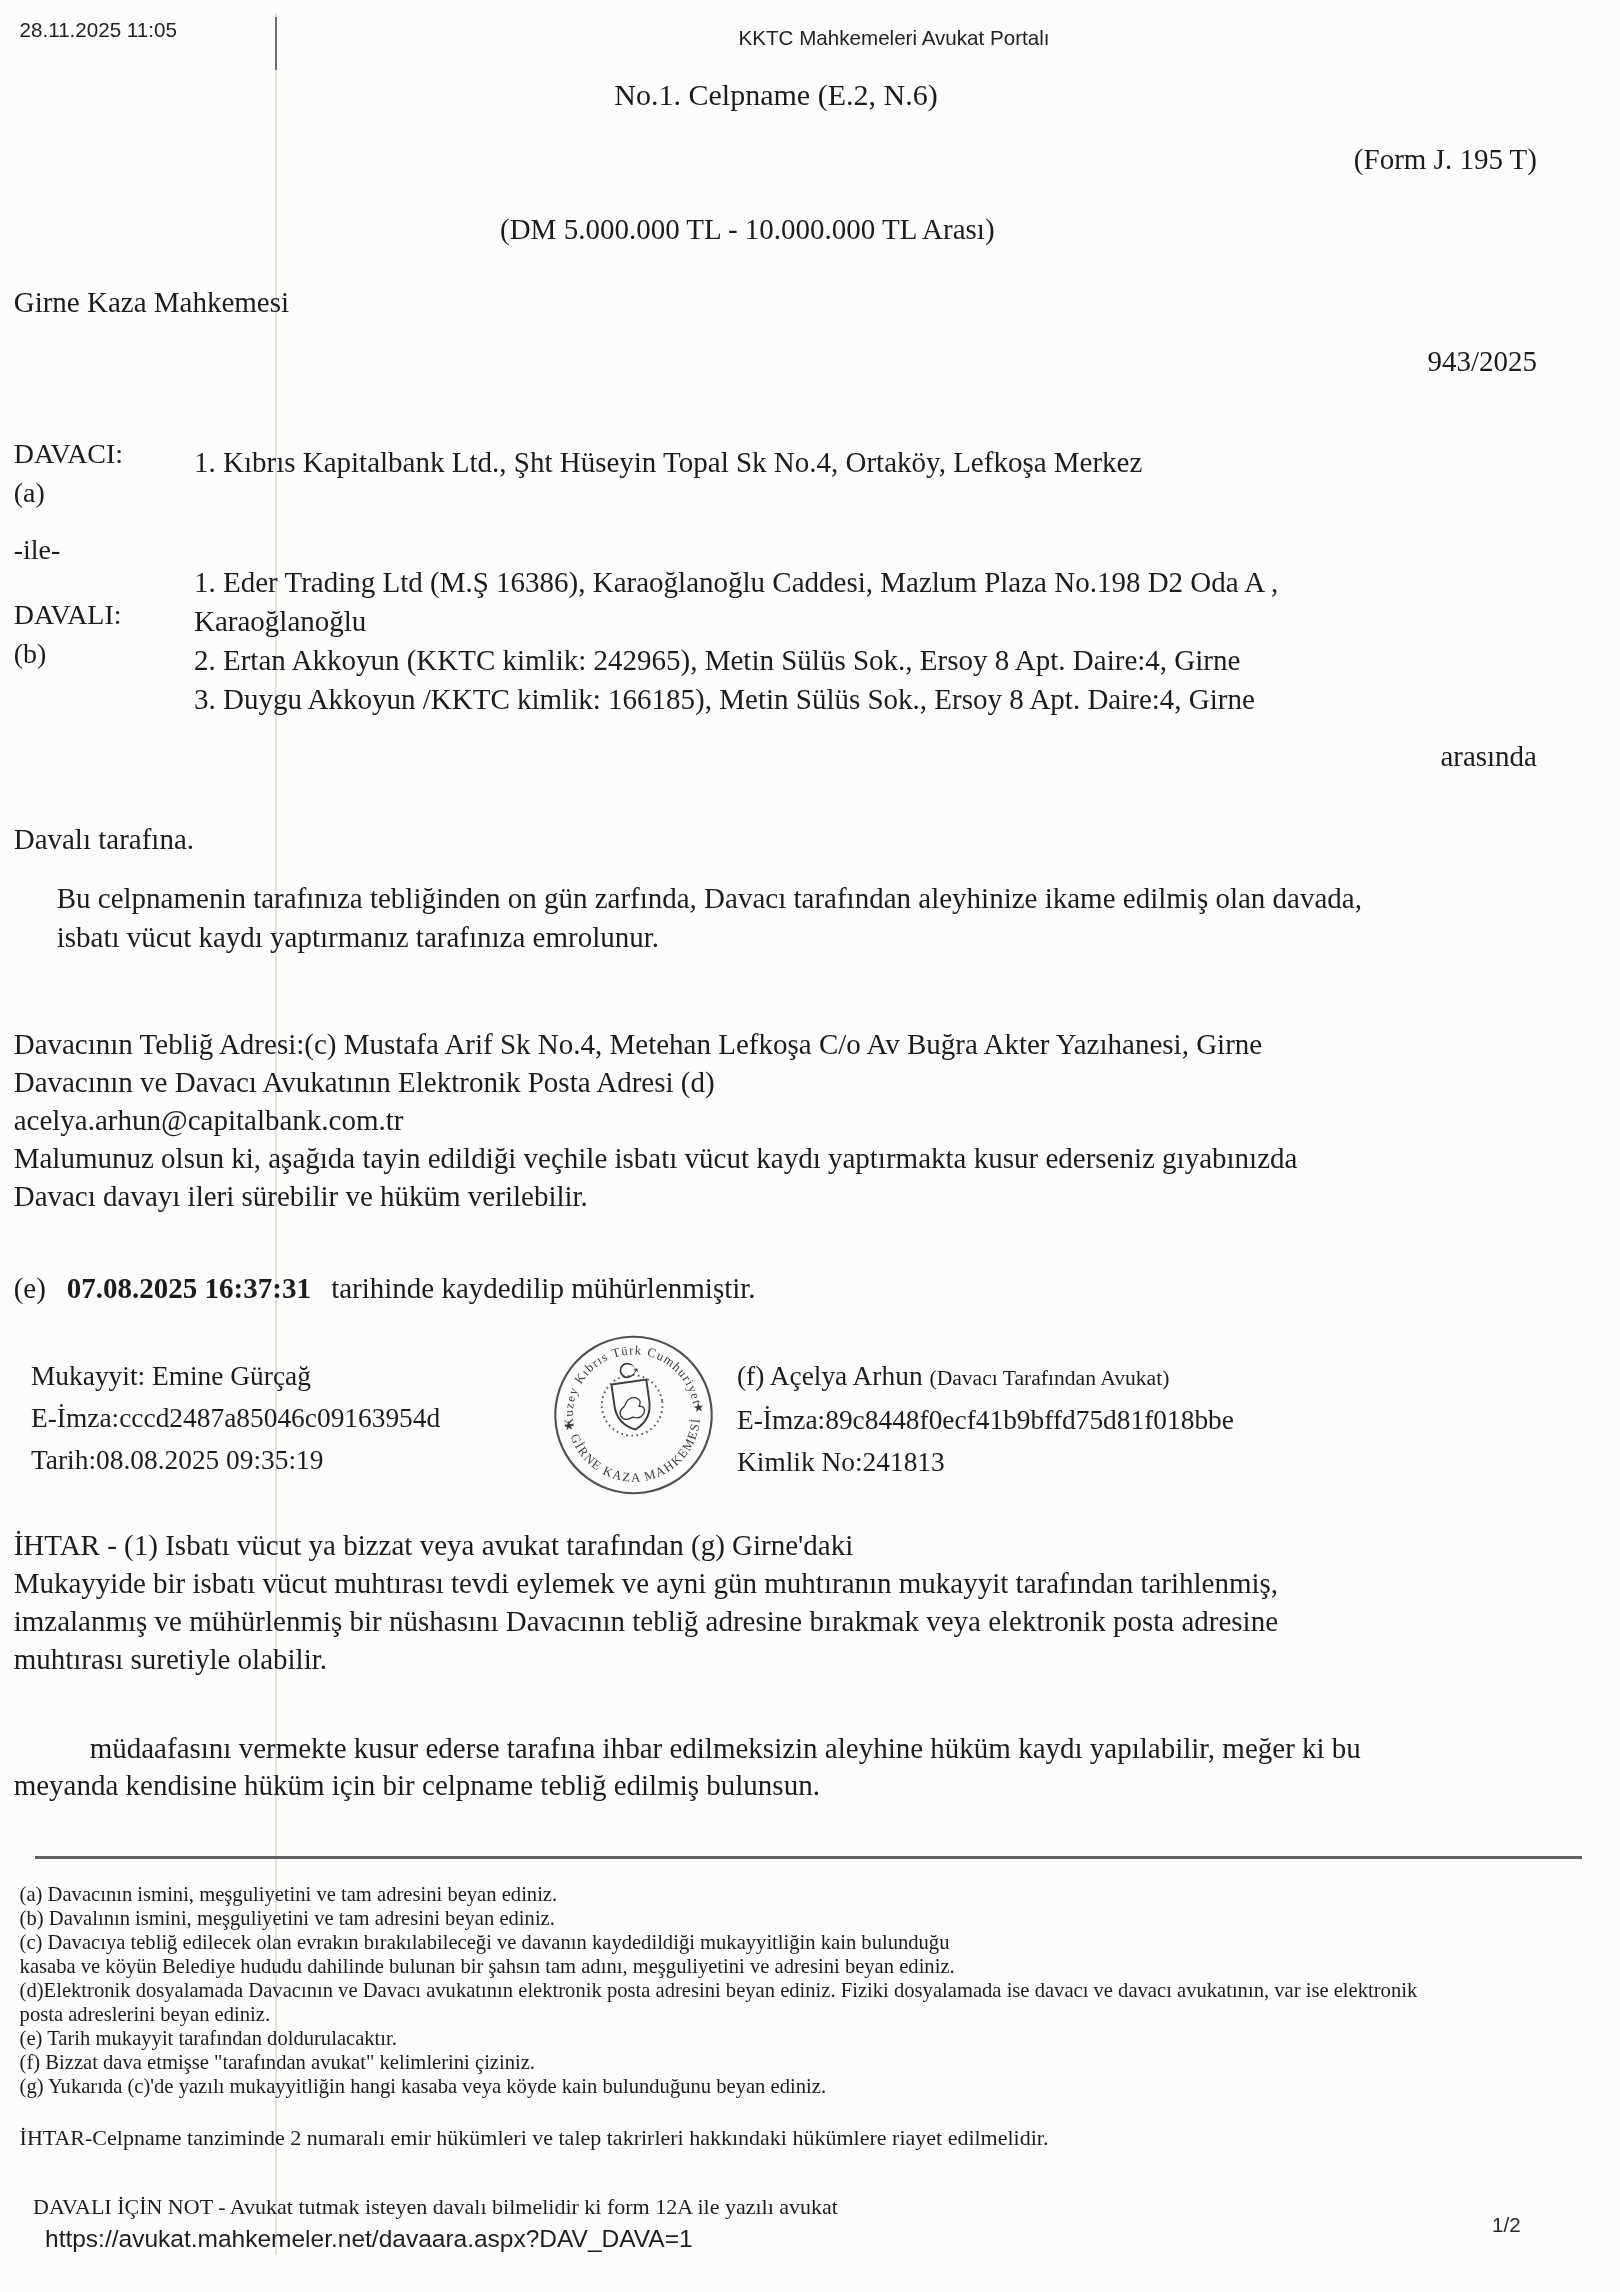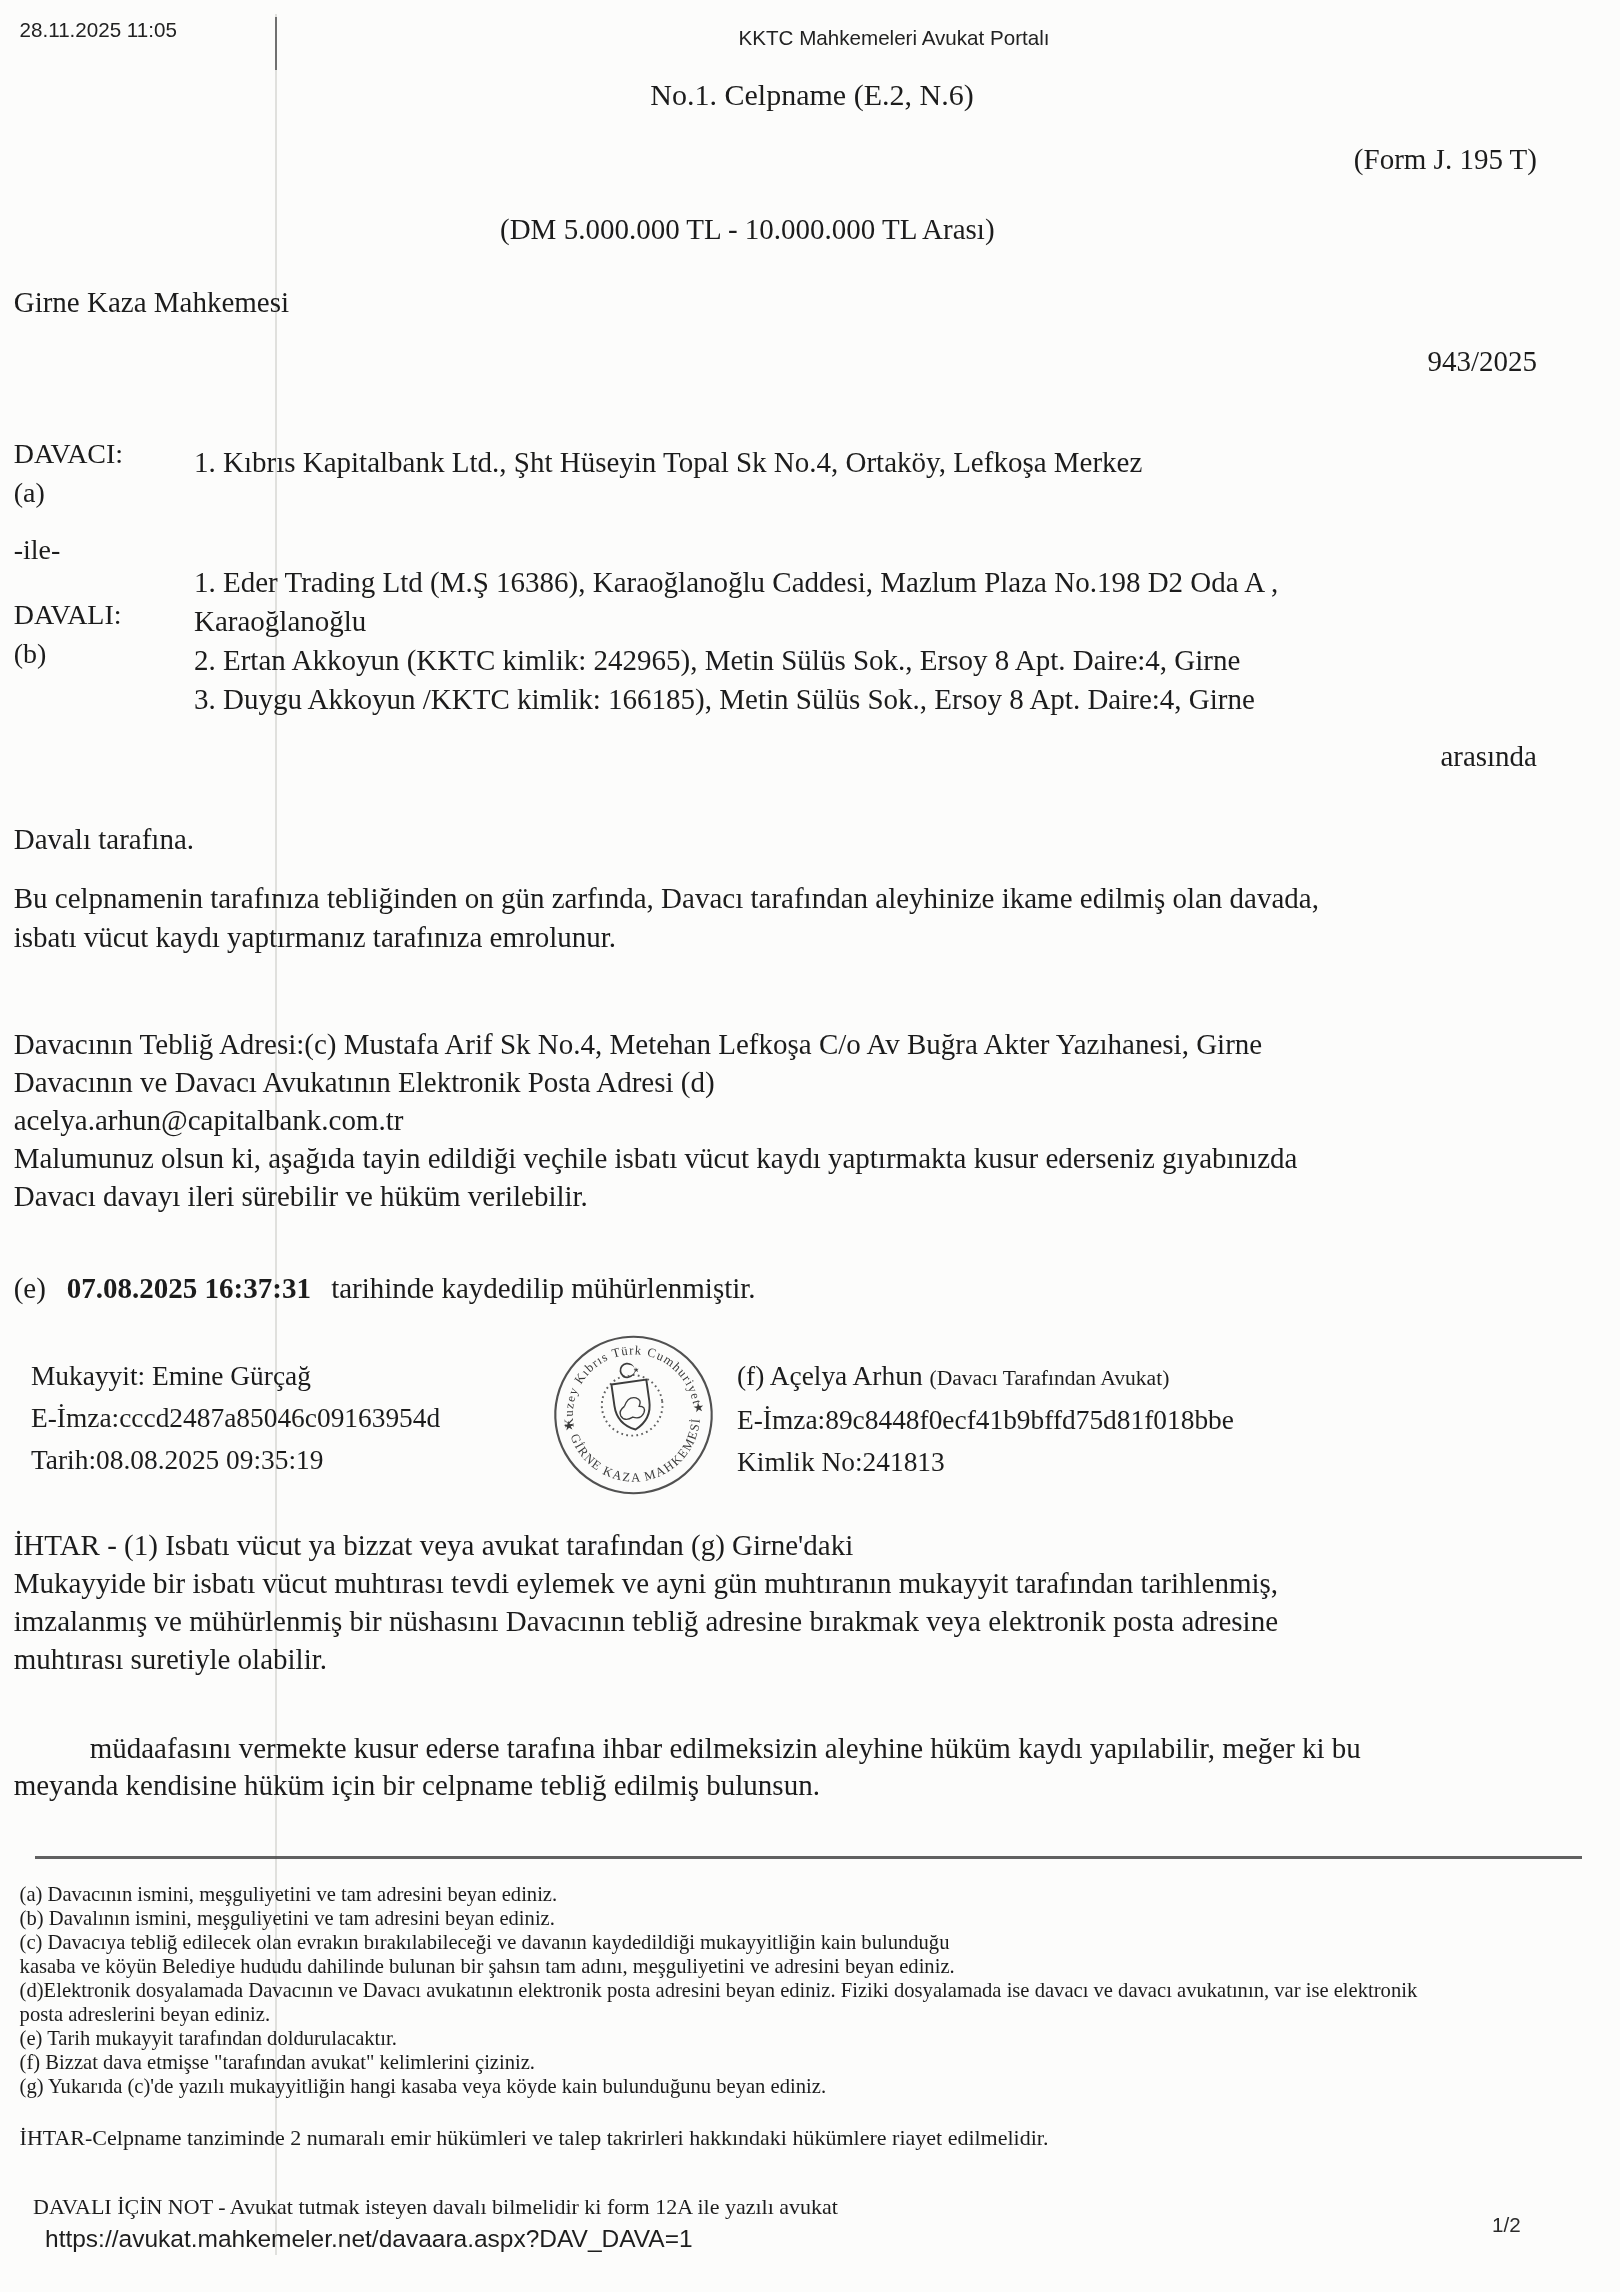--- a/index.html
+++ b/index.html
@@ -25,21 +25,21 @@
   
   .t-title{font-size:30px;}
   .t-big{font-size:29px;}
   .t-label{font-size:28px;}
   .t-body{font-size:29px;}
   .t-sig{font-size:27.4px;}
   .t-note{font-size:20.6px;}
   .t-note2{font-size:22px;}
 
   .lines .line{white-space:nowrap;}
-  .p-body{line-height:39px;}
+  .p-body{line-height:39px;margin-left:43px;}
   .p-address{line-height:38px;}
   .p-defendants{line-height:39px;}
   .p-warning{line-height:38px;}
   .p-warning2{line-height:37px;}
   .p-warning2 .line:first-child{text-indent:76px;}
   .p-sig{line-height:42px;}
   .p-notes{line-height:24px;}
 
   .bold{font-weight:bold;}
 
@@ -58,21 +58,21 @@
 <body>
 
 <div class="page">
 
   <div class="scan-vline"></div>
   <div class="scan-vline-dark"></div>
 
   <div class="abs sans hdr" style="left:19.6px;top:17.6px;">28.11.2025 11:05</div>
   <div class="abs sans hdr center" style="left:894px;top:10px;margin-top:16px;">KKTC Mahkemeleri Avukat Portalı</div>
 
-  <div class="abs t-title center" style="left:812px;top:78px;">No.1. Celpname (E.2, N.6)</div>
+  <div class="abs t-title center" style="left:776px;top:78px;">No.1. Celpname (E.2, N.6)</div>
   <div class="abs t-big" style="right:83px;top:143px;">(Form J. 195 T)</div>
   <div class="abs t-big" style="left:500px;top:213px;">(DM 5.000.000 TL - 10.000.000 TL Arası)</div>
   <div class="abs t-big" style="left:13.7px;top:286px;">Girne Kaza Mahkemesi</div>
   <div class="abs t-big" style="right:83px;top:345px;">943/2025</div>
 
   <div class="abs t-label" style="left:13.7px;top:438px;">DAVACI:</div>
   <div class="abs t-label" style="left:13.7px;top:477px;">(a)</div>
   <div class="abs t-label" style="left:13.7px;top:534px;">-ile-</div>
   <div class="abs t-label" style="left:13.7px;top:599px;">DAVALI:</div>
   <div class="abs t-label" style="left:13.7px;top:638px;">(b)</div>

